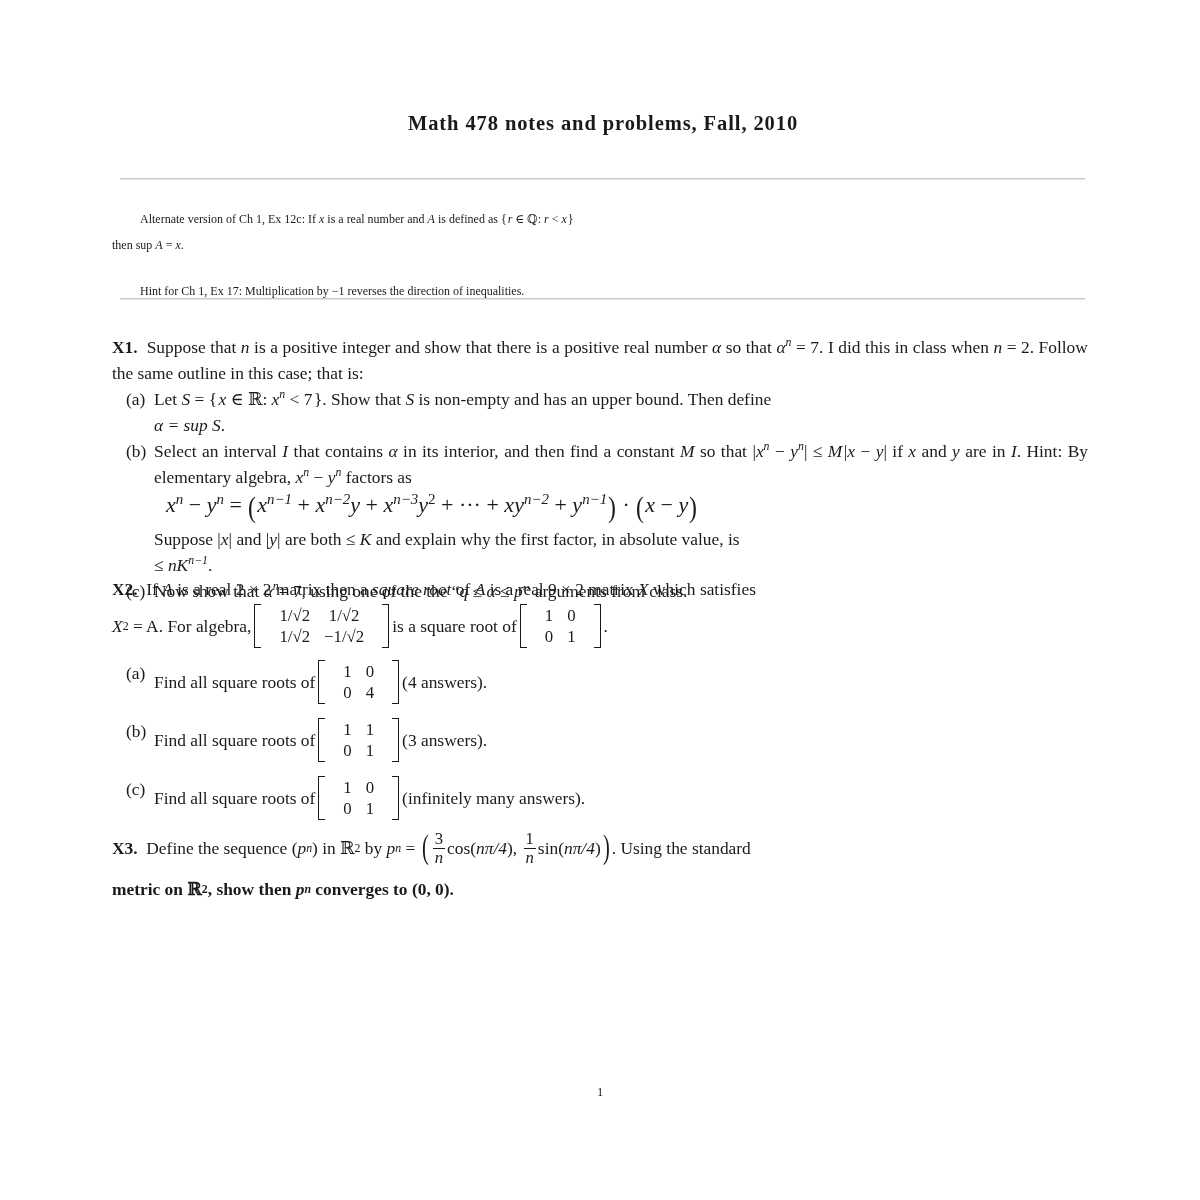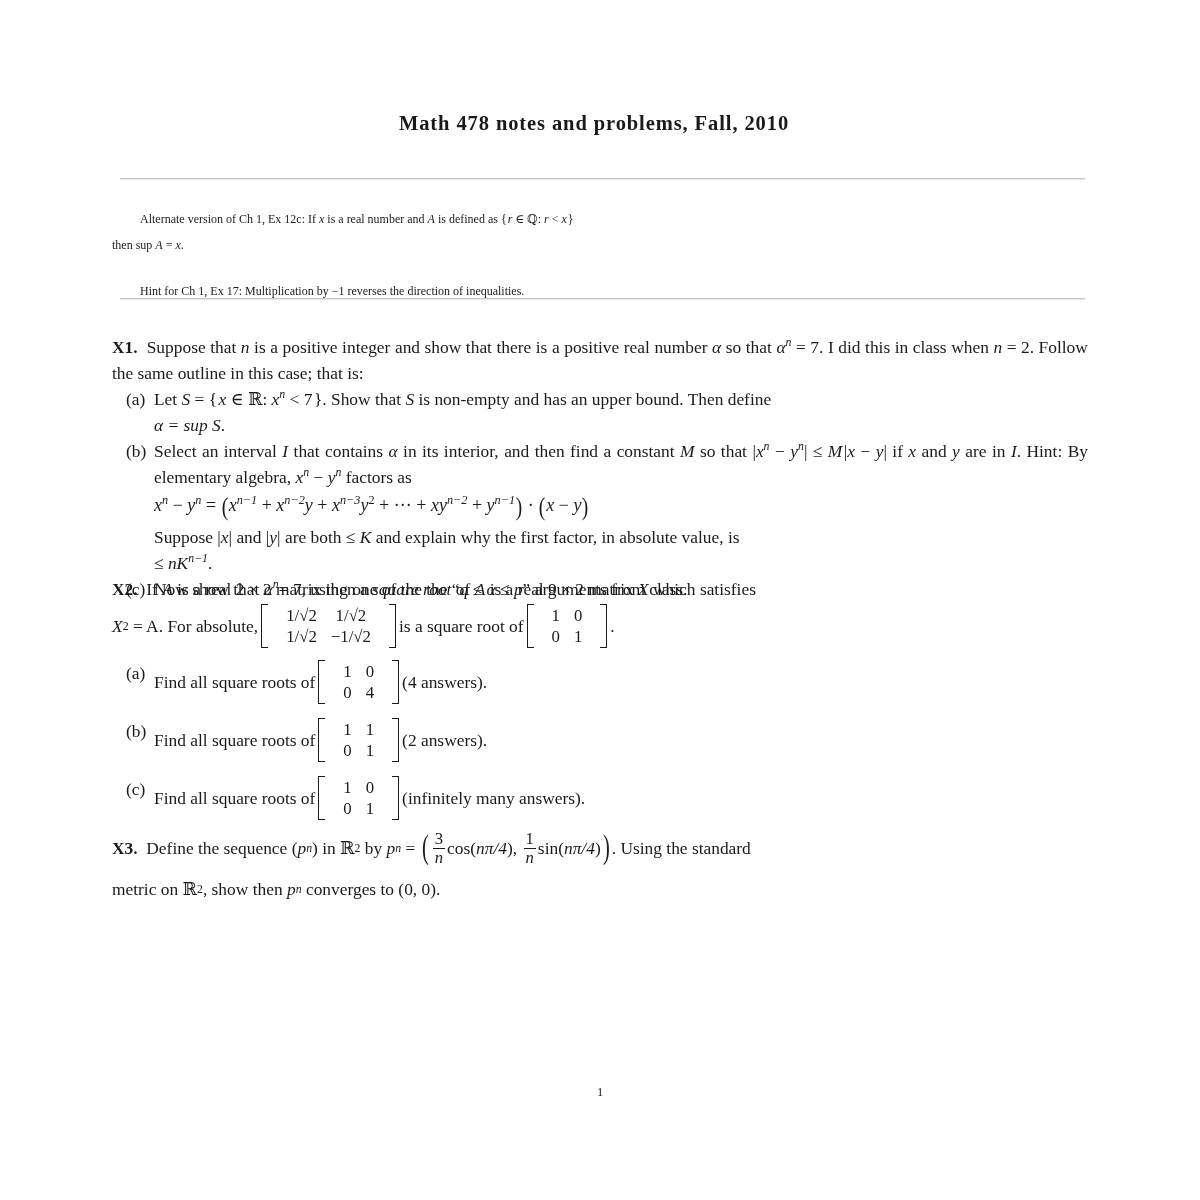--- a/index.html
+++ b/index.html
@@ -18,21 +18,21 @@
   .page {
     position: absolute;
     left: 0; top: 0;
     width: 1200px;
     height: 1200px;
   }
 
   
   .doc-title {
     position: absolute;
-    left: 0; top: 112px;
+    left: 9px; top: 112px;
     width: 1188px;
     text-align: center;
     font-weight: bold;
     font-size: 20.5px;
     letter-spacing: 0.9px;
   }
 
   
   .rule {
     position: absolute;
@@ -94,22 +94,22 @@
   sup.exn { font-size: 0.68em; vertical-align: super; font-style: normal; line-height: 0; }
   sub.sb { font-size: 0.68em; vertical-align: sub; font-style: italic; line-height: 0; }
 
   .bb {
     font-style: normal;
     font-family: "DejaVu Serif", serif;
   }
 
   .displaymath {
     text-align: left;
-    margin: 2px 0 0 0;
-    font-size: 18px;
+    margin: 2px 0 0 12px;
+    font-size: 22px;
   }
 
   
   .frac {
     display: inline-block;
     vertical-align: -0.52em;
     text-align: center;
     font-size: 0.96em;
     line-height: 1.05;
     margin: 0 2px;
@@ -229,21 +229,21 @@
         </div>
       </div>
 
     </div>
   </div>
 
   <div class="problem prob-x2">
     <p class="lead"><span class="prob-head">X2.</span>&nbsp;&nbsp;<span>If</span> <span class="mi">A</span> <span>is a real 2 × 2 matrix then a</span> <em>square root</em> <span>of</span> <span class="mi">A</span> <span>is a real 9 × 2 matrix</span> <span class="mi">X</span> <span>which satisfies</span></p>
 
     <div class="x2row" style="margin-top:2px;">
-      <span class="mi">X</span><sup class="exn">2</sup><span>&nbsp;</span><span>= A.</span>&nbsp;<span>For absolute,</span>
+      <span class="mi">X</span><sup class="exn">2</sup><span>&nbsp;</span><span>= A.</span>&nbsp;<span>For algebra,</span>
       <span class="matrix">
         <table>
           <tbody>
               <tr>
             <td>1/√2</td>
             <td>1/√2</td>
           </tr>
           <tr>
             <td>1/√2</td>
             <td>−1/√2</td>
@@ -303,21 +303,21 @@
                 <td>1</td>
                 <td>1</td>
               </tr>
               <tr>
                 <td>0</td>
                 <td>1</td>
               </tr>
             </tbody>
               </table>
           </span>
-          <span>(2 answers).</span>
+          <span>(3 answers).</span>
         </div>
       </div>
 
       <div class="item">
         <div class="item-label">(c)</div>
         <div class="item-body x2row">
           <span>Find all square roots of</span>
           <span class="matrix">
             <table>
               <tbody>
@@ -342,20 +342,20 @@
   <div class="problem prob-x3">
     <div class="x2row">
       <span class="prob-head">X3.</span>&nbsp;&nbsp;<span>Define the sequence (</span><span class="mi">p</span><sub class="sb">n</sub><span>) in</span>&nbsp;<span class="bb">ℝ</span><sup class="exn">2</sup>&nbsp;<span>by</span>&nbsp;<span class="mi">p</span><sub class="sb">n</sub>&nbsp;<span class="mo">=</span>&nbsp;<span class="bigparen">(</span><span class="frac">
           <span class="num">3</span>
           <span class="den mi">n</span>
         </span><span class="op">cos(</span><span class="mi">nπ/4</span><span class="op">),</span>&nbsp;<span class="frac">
           <span class="num">1</span>
           <span class="den mi">n</span>
         </span><span class="op">sin(</span><span class="mi">nπ/4</span><span class="op">)</span><span class="bigparen">)</span><span>. Using the standard</span>
     </div>
-    <div class="x2row" style="margin-top:10px;">
+    <div class="x2row" style="margin-top:10px;font-weight:bold;">
       <span>metric on</span>&nbsp;<span class="bb">ℝ</span><sup class="exn">2</sup><span>, show then</span>&nbsp;<span class="mi">p</span><sub class="sb">n</sub>&nbsp;<span>converges to (0, 0).</span>
     </div>
   </div>
 
   <div class="page-number">1</div>
 
 </div>
 
 </body></html>

